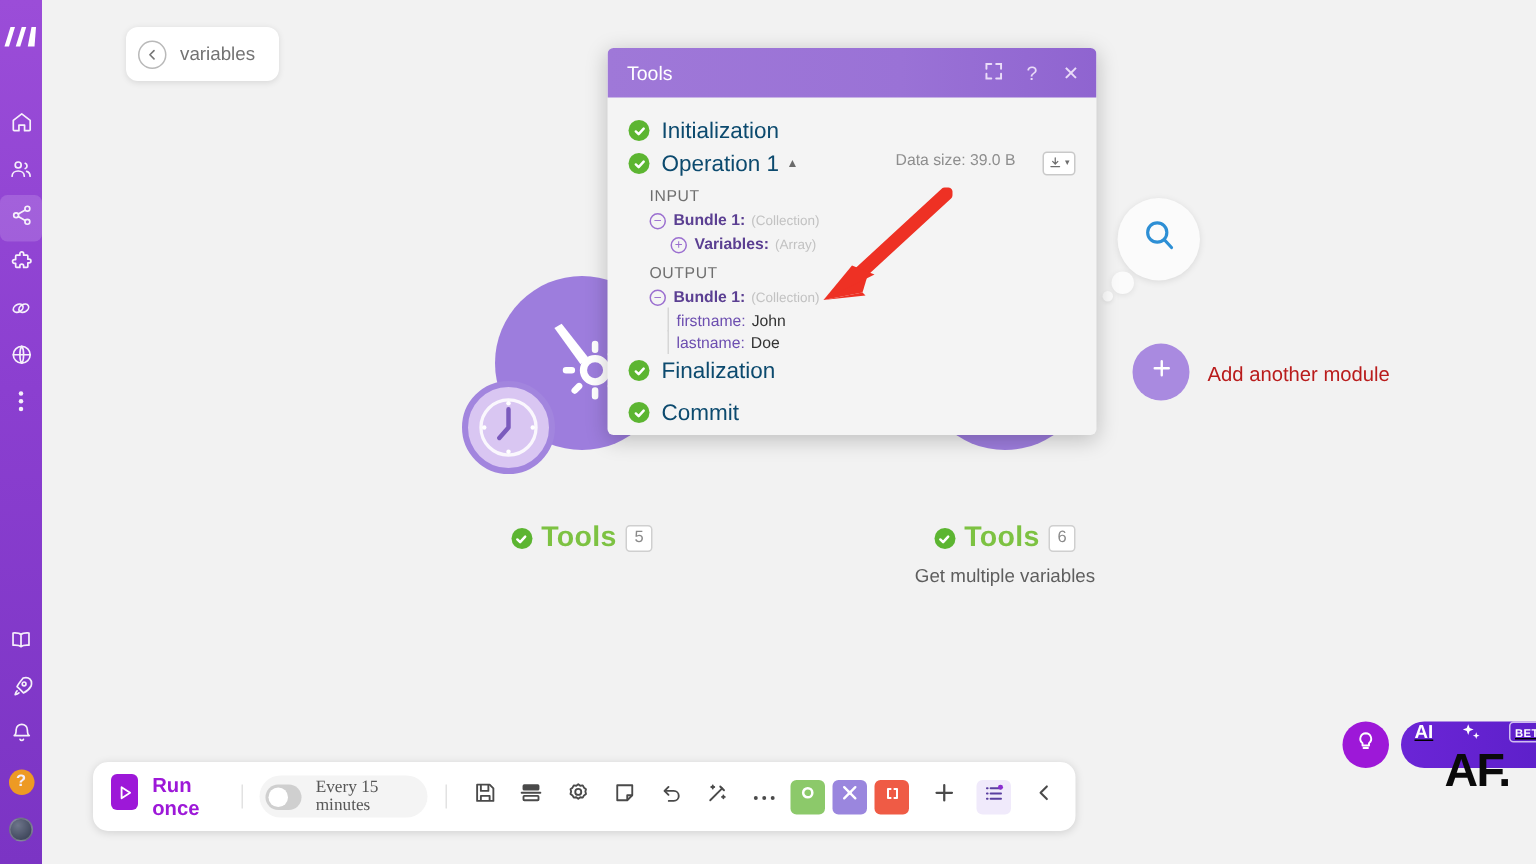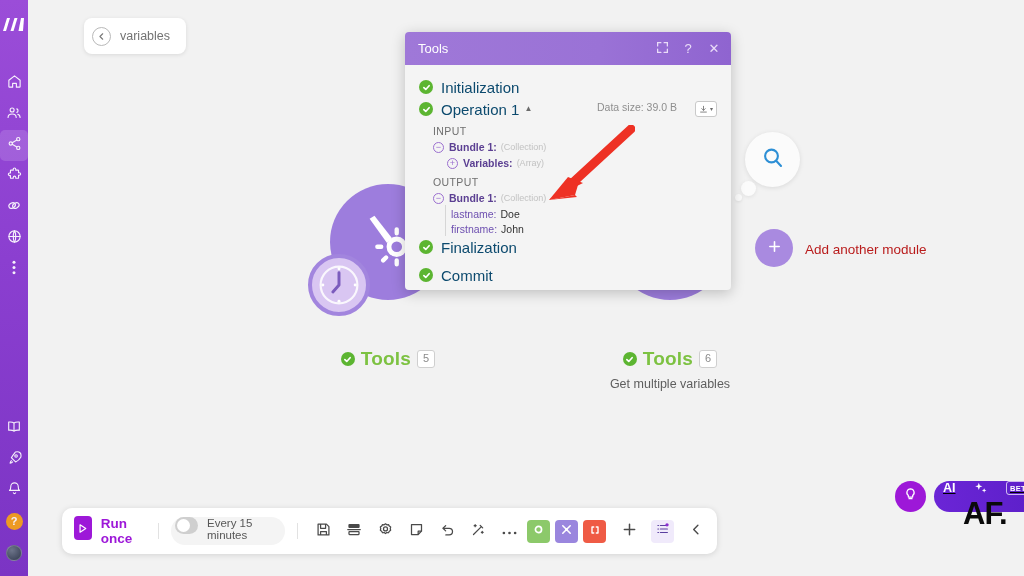--- a/index.html
+++ b/index.html
@@ -153,22 +153,22 @@
     position: absolute; left: 62px; top: 508px; width: 655px; height: 46px;
     background: #fff; border-radius: 10px;
     box-shadow: 0 1px 6px rgba(0,0,0,.13);
     display: flex; align-items: center; padding: 0 12px;
   }
   .run-btn { display: flex; align-items: flex-start; gap: 9px; }
   .run-ico { width: 24px; height: 24px; border-radius: 4px; background: #9d18d8;
     display:flex; align-items:center; justify-content:center; }
   .run-txt { font-size: 13.5px; font-weight: bold; color: #9d18d8; }
   .divider { width: 1px; height: 16px; background: #e2e2e2; margin: 0 12px; }
-  .sched { display:flex; gap: 9px; background:#f4f4f4; border-radius:18px;
-    height: 28px; padding: 0 12px 0 4px; }
+  .sched { display:flex; align-items:center; gap: 9px; background:#f4f4f4; border-radius:18px;
+    height: 28px; padding: 0 12px 0 4px; font-family: Liberation Serif, serif; }
   .toggle { width: 31px; height: 17px; border-radius: 10px; background: #cfcfcf; position: relative; }
   .toggle::after { content:""; position:absolute; left:2px; top:2px; width:13px; height:13px;
     border-radius:50%; background:#fff; }
   .sched-txt { font-size: 11.5px; color: #575757; }
   .tb-icons { display: flex; align-items: center; gap: 13px; margin-left: 4px; }
   .tb-ico { width: 18px; height: 18px; display:flex; align-items:center; justify-content:center; color:#4a4a4a; }
   .sq { width: 23px; height: 23px; border-radius: 4px; display:flex; align-items:center; justify-content:center; }
   .sq.green { background:#8cc96a; } .sq.purple { background:#9a86de; } .sq.red { background:#ef5b45; }
   .sq-group { display:flex; align-items:center; gap: 5px; margin-left: 9px; }
   .tb-right { display:flex; align-items:center; gap: 13px; margin-left: 14px; }
@@ -452,26 +452,26 @@
       </div>
 
       <div class="sec">OUTPUT</div>
 
       <div class="tree-row">
         <span class="tri">−</span>
         <span class="k">Bundle 1:</span>
         <span class="t">(Collection)</span>
       </div>
       <div class="leaf">
+        <span class="leaf-k">firstname:</span>
+        <span class="leaf-v">John</span>
+      </div>
+      <div class="leaf">
         <span class="leaf-k">lastname:</span>
         <span class="leaf-v">Doe</span>
-      </div>
-      <div class="leaf">
-        <span class="leaf-k">firstname:</span>
-        <span class="leaf-v">John</span>
       </div>
 
       <div class="row">
         <span class="check-green">
           <svg width="9" height="9" viewBox="0 0 12 12" fill="none" stroke="#fff" stroke-width="2.2" stroke-linecap="round" stroke-linejoin="round">
               <path d="M2.5 6.2 L5 8.6 L9.5 3.6"></path>
             </svg>
         </span>
         <span class="row-label">Finalization</span>
       </div>

